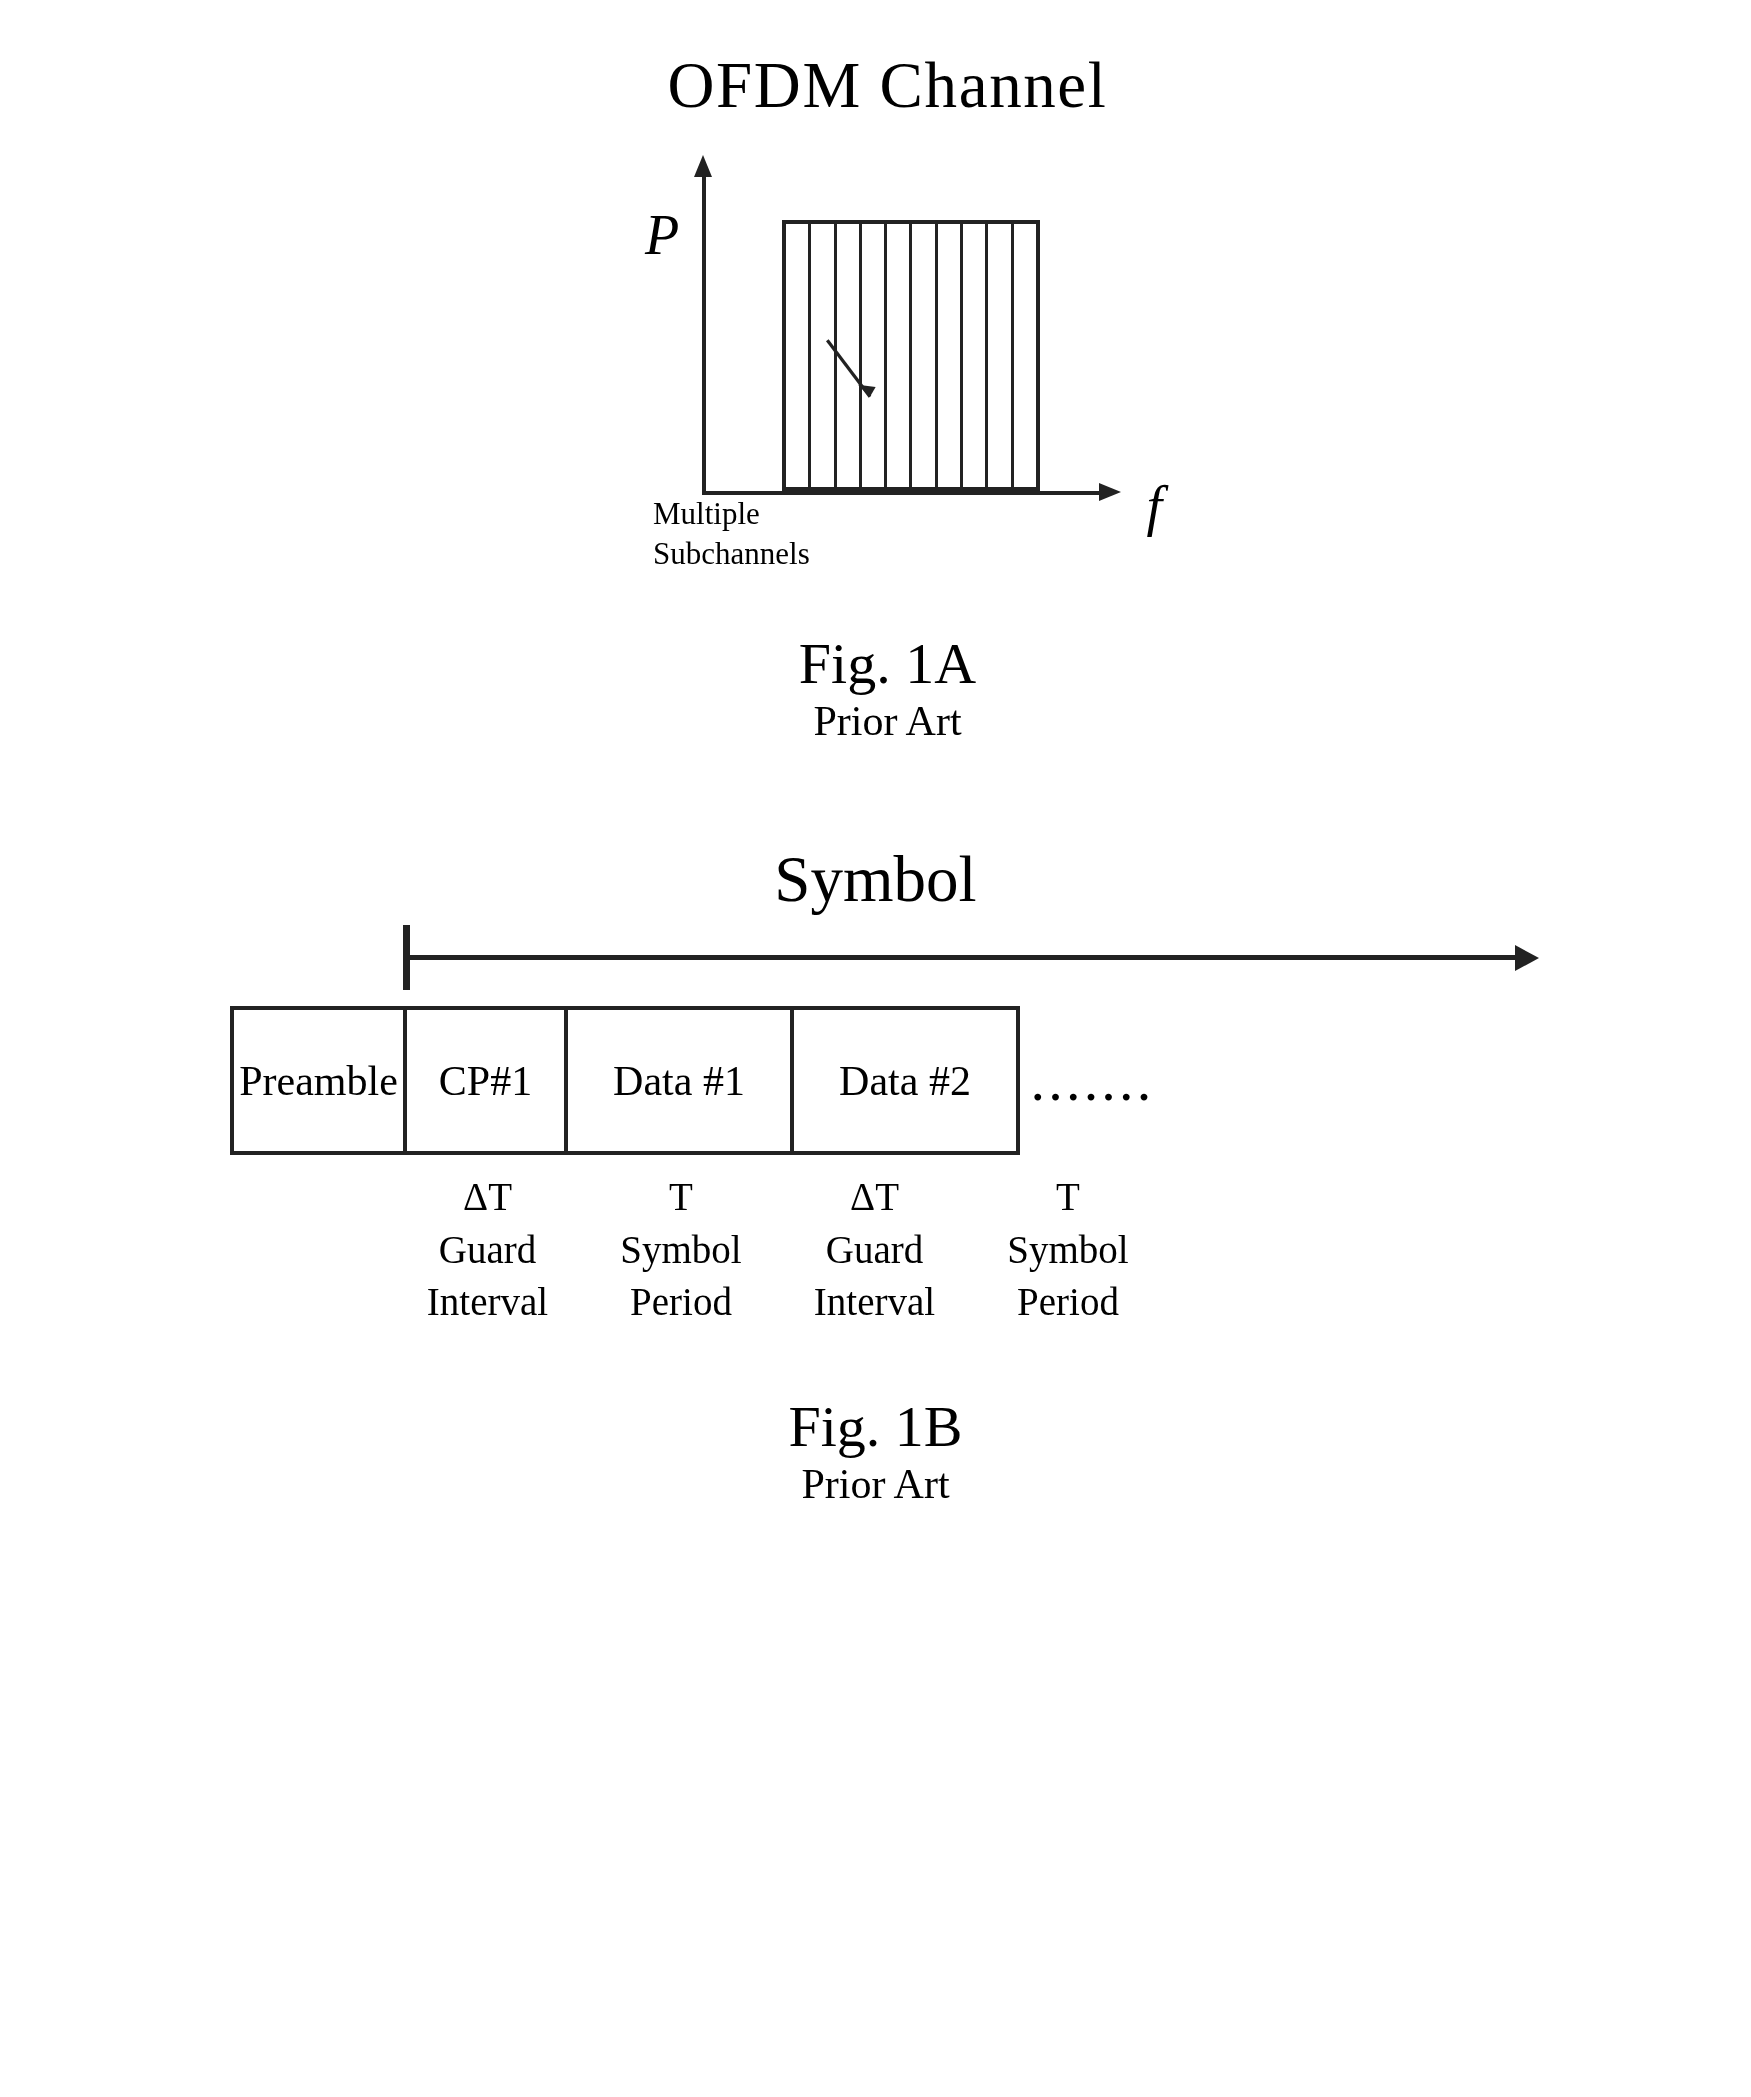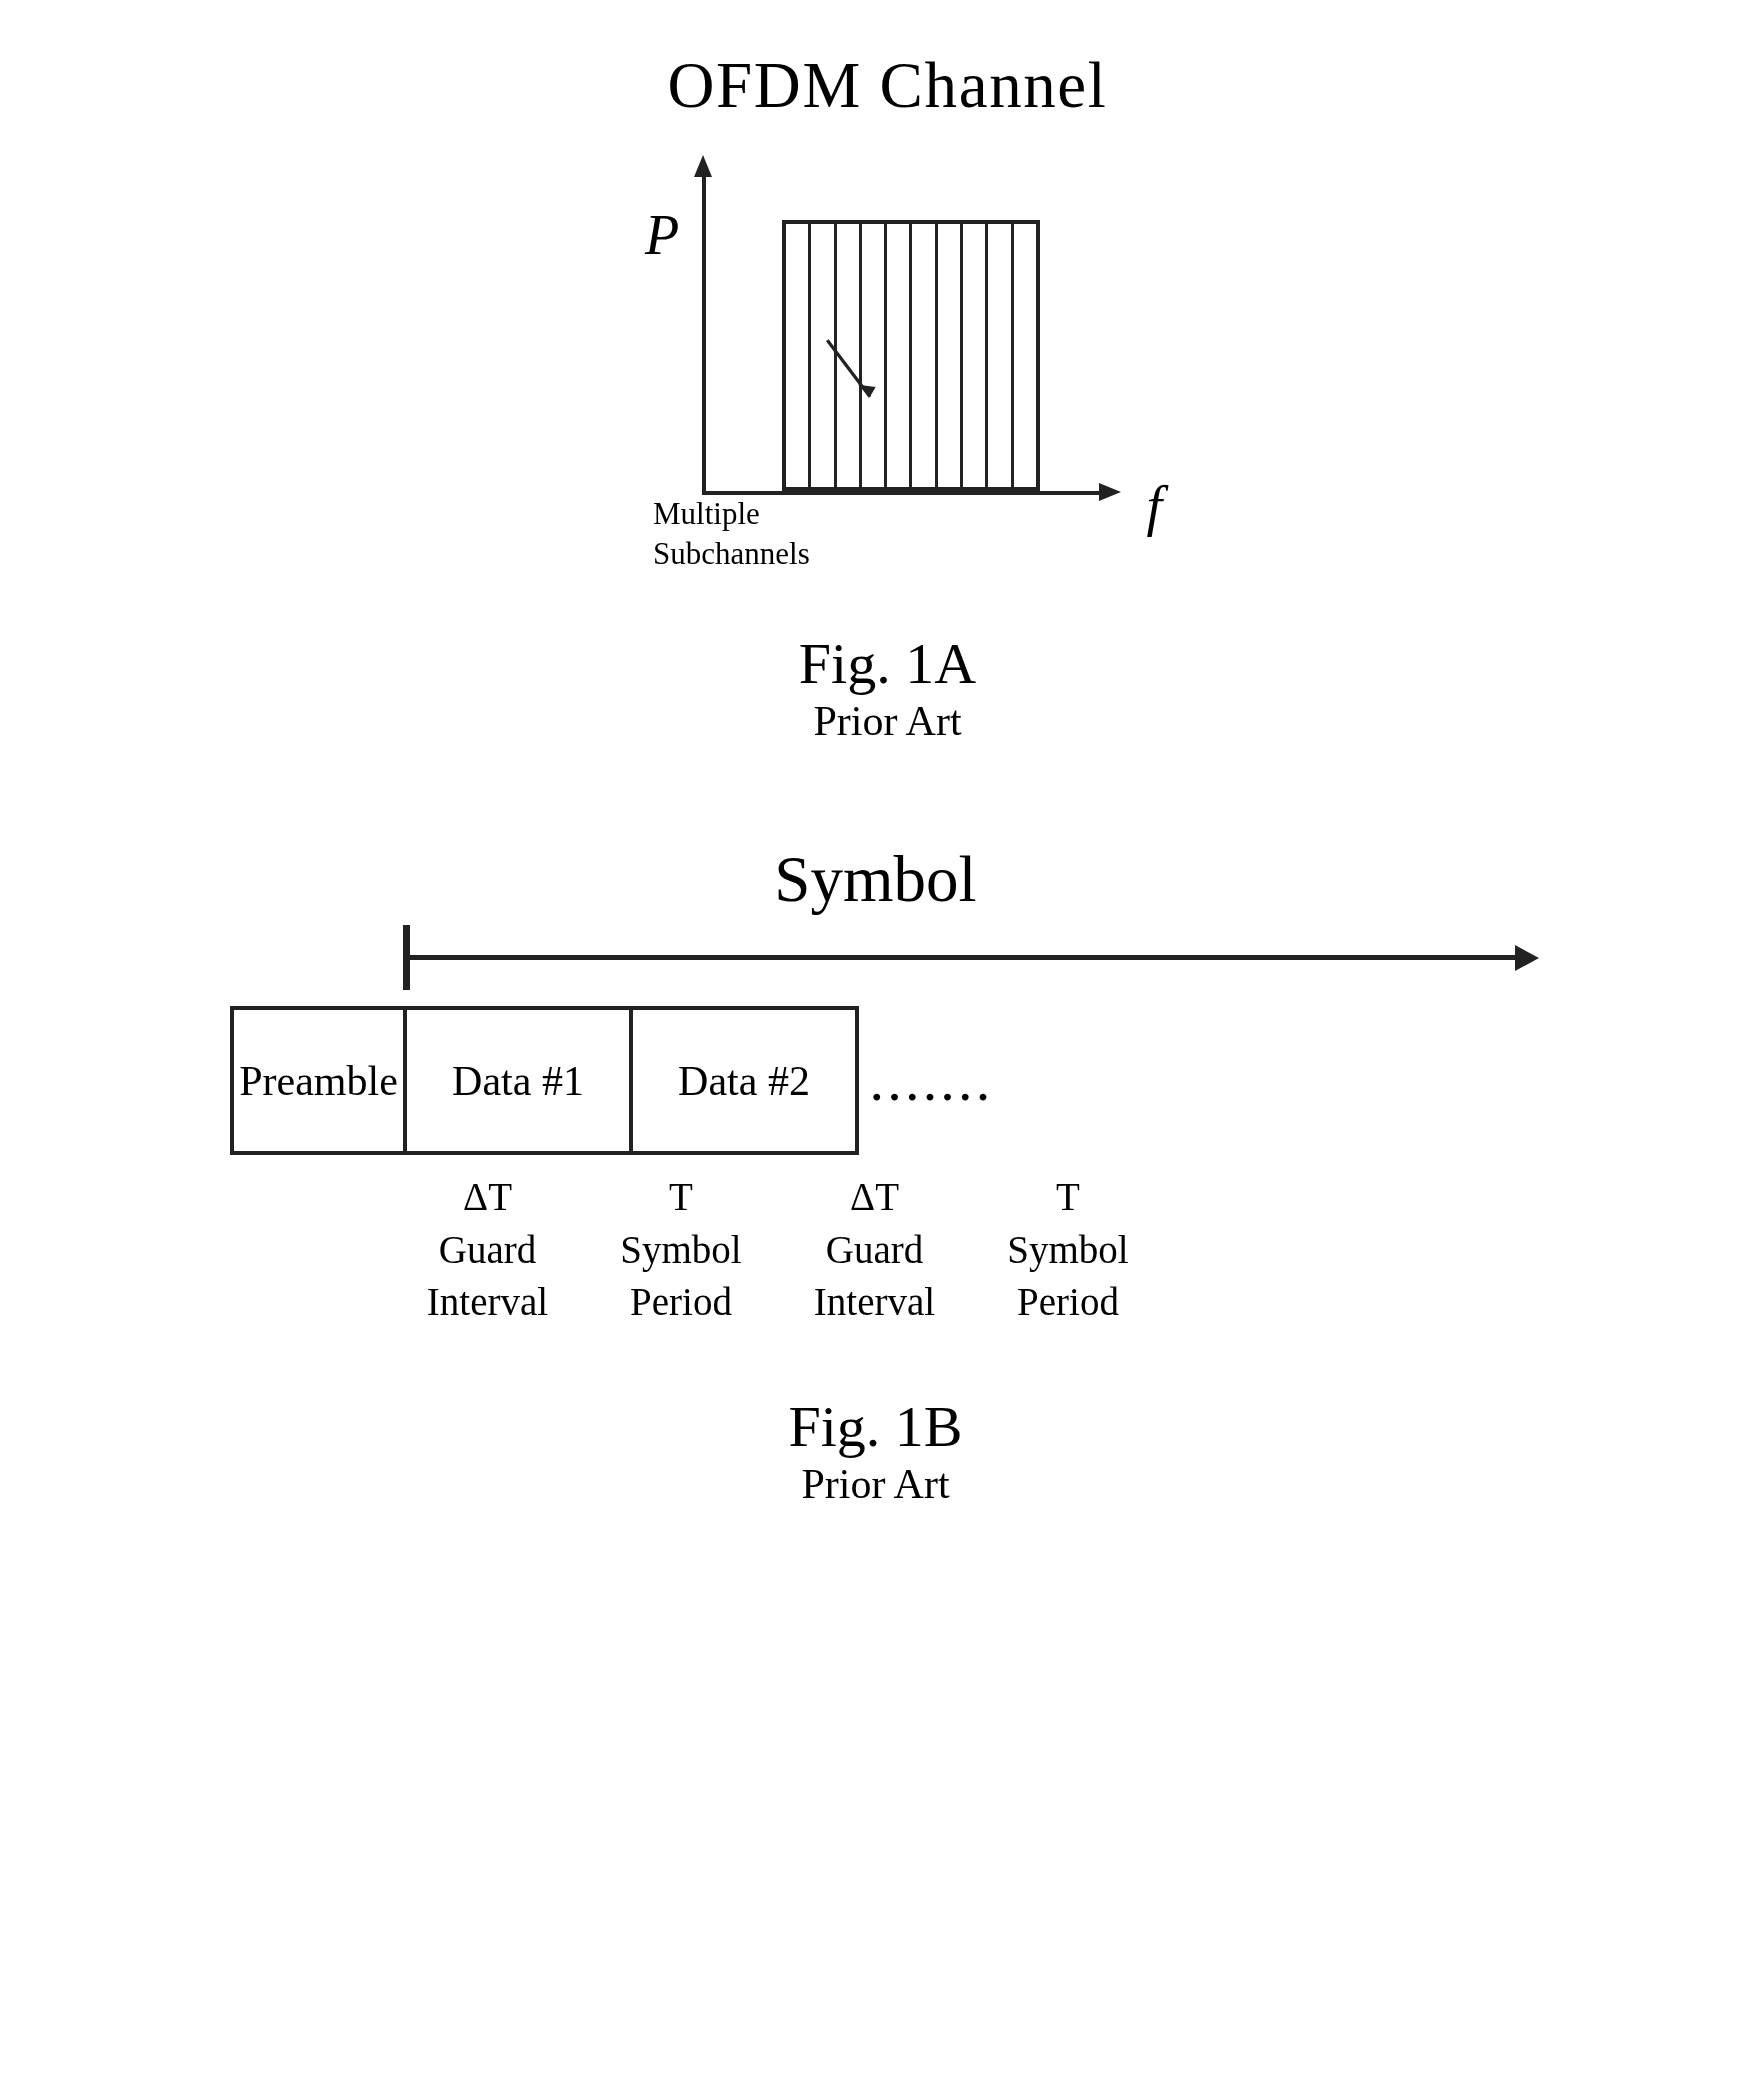--- a/index.html
+++ b/index.html
@@ -319,20 +319,23 @@
 
       <div class="payload-arrow-row">
         <div class="payload-bar-line"></div>
         <div class="payload-arrow-line"></div>
       </div>
 
       <div class="packet-row">
         <div class="packet-cell cell-preamble">
           <span>Preamble</span>
         </div>
+        <div class="packet-cell cell-cp1">
+          <span>CP#1</span>
+        </div>
         <div class="packet-cell cell-data1">
           <span>Data #1</span>
         </div>
         <div class="packet-cell cell-data2">
           <span>Data #2</span>
         </div>
         <div class="packet-cell cell-dots">
           <span>.......</span>
         </div>
       </div>

